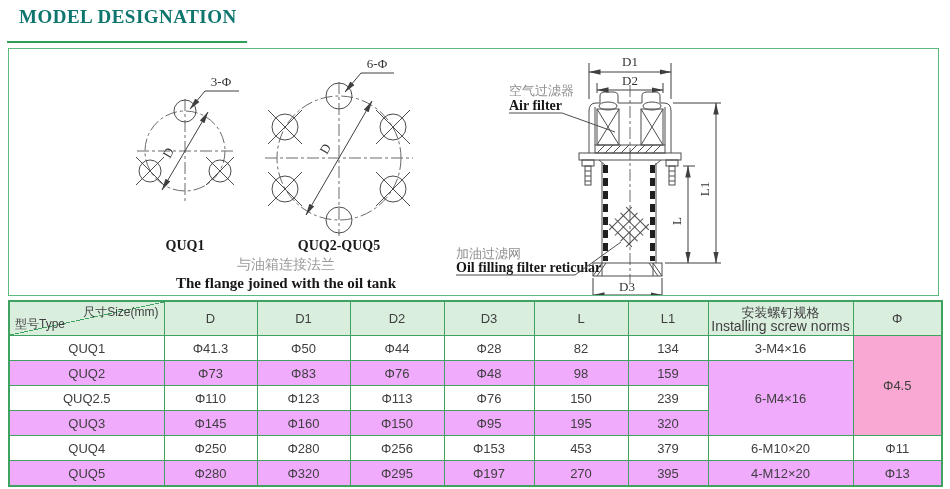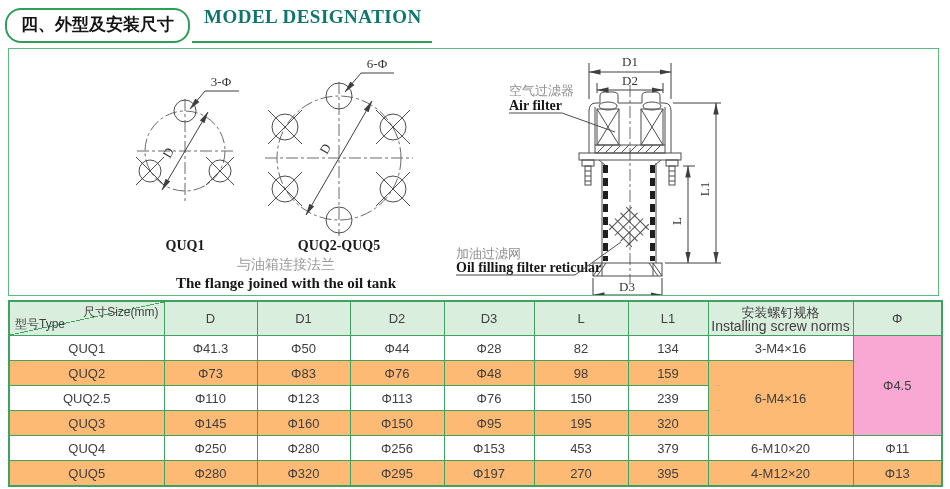--- a/index.html
+++ b/index.html
@@ -35,38 +35,35 @@
   .t-cap-zh{ font:14px "Liberation Sans", sans-serif; fill:#9a9a9a; }
   .t-cap-en{ font:bold 15px "Liberation Serif", serif; fill:#171717; }
   
   .dim-table {
     position:absolute; left:8px; top:300px; width:933px;
     border-collapse:collapse; table-layout:fixed;
     font-size:13px; color:#3f3f3f; border:2px solid #3fa261;
   }
   .dim-table td { border:1px solid #3fa261; text-align:center; padding:0; height:24px; background:#fff; }
   .dim-table tr.head td { height:33px; background:#daeede; }
-  .dim-table tr.stripe td { background:#fdba74; }
+  .dim-table tr.stripe td { background:#f0abfc; }
   .dim-table td.merged { background:#f9a8d4; }
   td.corner {
     position:relative;
     background:linear-gradient(to bottom right,#daeede 49.3%,#3fa261 49.3%,#3fa261 50.7%,#daeede 50.7%) !important;
   }
   .corner .size-label { position:absolute; top:2px; right:5px; font-size:12px; }
   .corner .type-label { position:absolute; bottom:2px; left:5px; font-size:12px;text-align:center; }
   .screw-hd-zh { font-size:13px; line-height:15px; }
   .screw-hd-en { font-size:14px; line-height:13px; }
 </style>
 </head>
 <body>
 
 <div class="titlebar">
-  <div class="title-box">
-    <span>四、外型及安装尺寸</span>
-  </div>
   <div class="title-en">MODEL DESIGNATION</div>
 </div>
 
 <div class="panel">
 <svg width="929" height="246" viewBox="0 0 929 246">
   <defs>
     <marker id="arw" viewBox="0 0 12 7" refX="11.5" refY="3.5" markerWidth="12" markerHeight="7" orient="auto-start-reverse">
       <path d="M0,0.8 L12,3.5 L0,6.2 Z" fill="#3f3f3f"></path>
     </marker>
   </defs>

